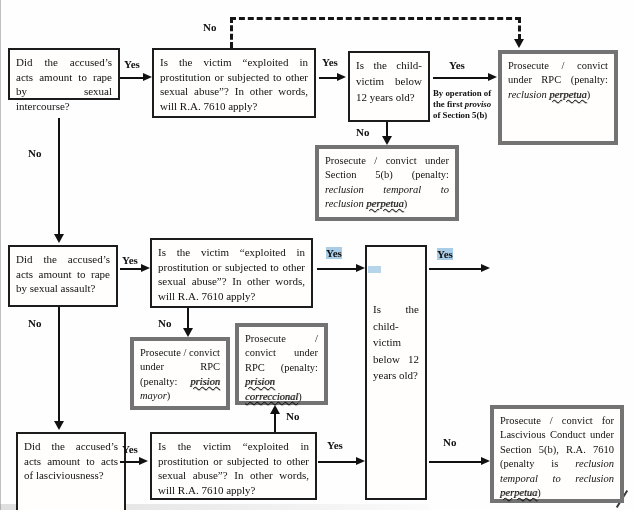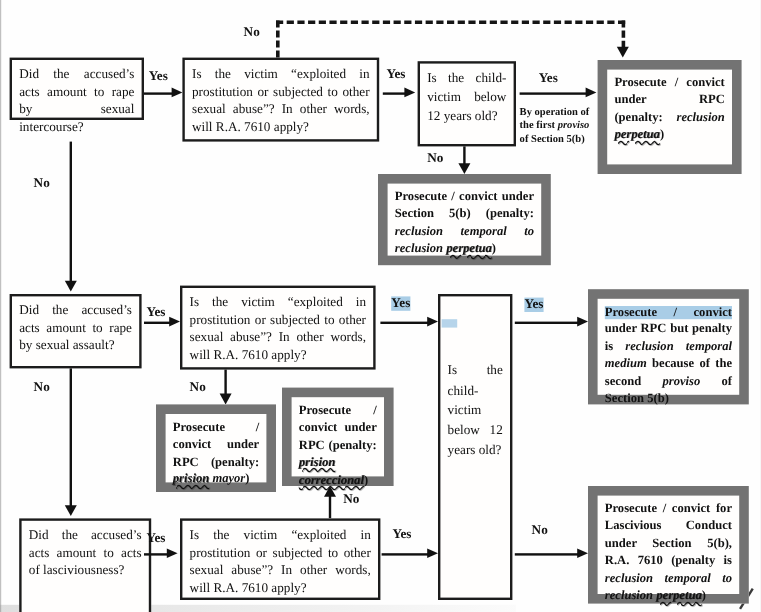--- a/index.html
+++ b/index.html
@@ -8,21 +8,21 @@
     position: relative; width: 634px; height: 510px;
     background: #fefefe; overflow: hidden;
     font-family: "Liberation Serif", "DejaVu Serif", serif;
     color: #141414; margin: 0 auto;
   }
   .box {
     position: absolute; border: 2px solid #1c1c1c; background: #fffefd;
     font-size: 11px; line-height: 1.32; padding: 5px 6px;
     text-align: justify; color: #111;
   }
-  .thick { border: 8px solid #737373; font-weight: bold; font-size: 10.5px; line-height: 1.38; }
+  .thick { border: 4px solid #737373; font-weight: normal; font-size: 10.5px; line-height: 1.38; }
   .lbl { position: absolute; font-weight: bold; font-size: 11px; color: #111; white-space: nowrap; }
   .small-note { position: absolute; font-weight: bold; font-size: 8.8px; line-height: 1.25; color: #111; }
   .hline { position: absolute; height: 2px; background: #111; }
   .vline { position: absolute; width: 2px; background: #111; }
   .ah-r { position: absolute; width: 0; height: 0;
     border-top: 4px solid transparent; border-bottom: 4px solid transparent;
     border-left: 9px solid #111; }
   .ah-d { position: absolute; width: 0; height: 0;
     border-left: 5px solid transparent; border-right: 5px solid transparent;
     border-top: 9px solid #111; }
@@ -106,23 +106,20 @@
   <div class="hline" style="left:317px;top:268px;width:40px"></div>
   <div class="ah-r" style="left:356px;top:264px"></div>
 
   <div class="box" style="left:365px;top:245px;width:62px;height:255px;padding-top:54px;line-height:1.5">Is the child-victim below 12 years old?</div>
   <div class="mark" style="left:368px;top:266px;width:13px;height:7px"></div>
 
   <div class="lbl hl" style="left:437px;top:248px">Yes</div>
   <div class="hline" style="left:429px;top:268px;width:53px"></div>
   <div class="ah-r" style="left:481px;top:264px"></div>
 
-  <div class="box thick" style="left:490px;top:241px;width:134px;height:96px">
-    <span class="hl">Prosecute / convict</span><span> under RPC but penalty is </span><span class="it">reclusion temporal medium</span><span> because of the second </span><span class="it">proviso</span><span> of Section 5(b)</span>
-  </div>
 
   <div class="lbl" style="left:158px;top:317px">No</div>
   <div class="vline" style="left:187px;top:308px;height:21px"></div>
   <div class="ah-d" style="left:183px;top:328px"></div>
 
   <div class="box thick" style="left:235px;top:323px;width:93px;height:82px">
     <span>Prosecute / convict under RPC (penalty: </span><span class="scr">prision correccional</span><span>)</span>
   </div>
 
   <div class="box thick" style="left:130px;top:337px;width:100px;height:73px">

